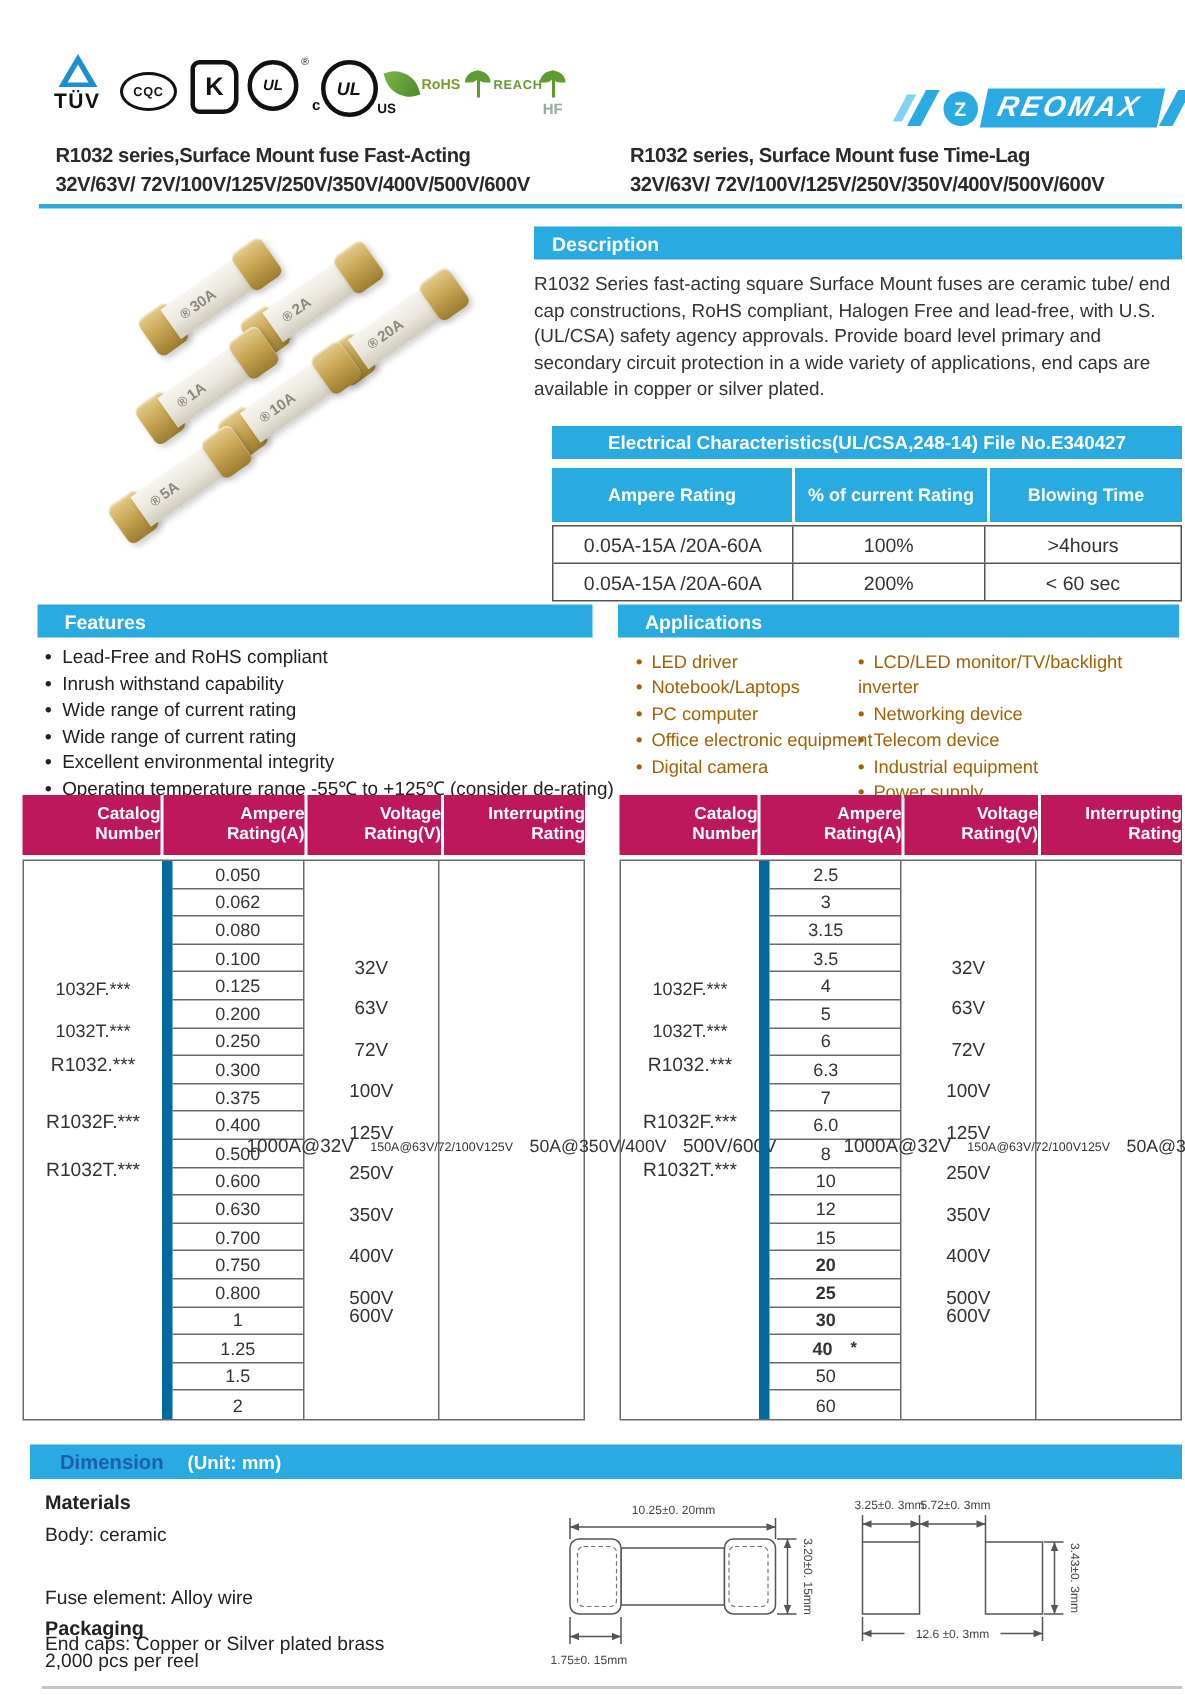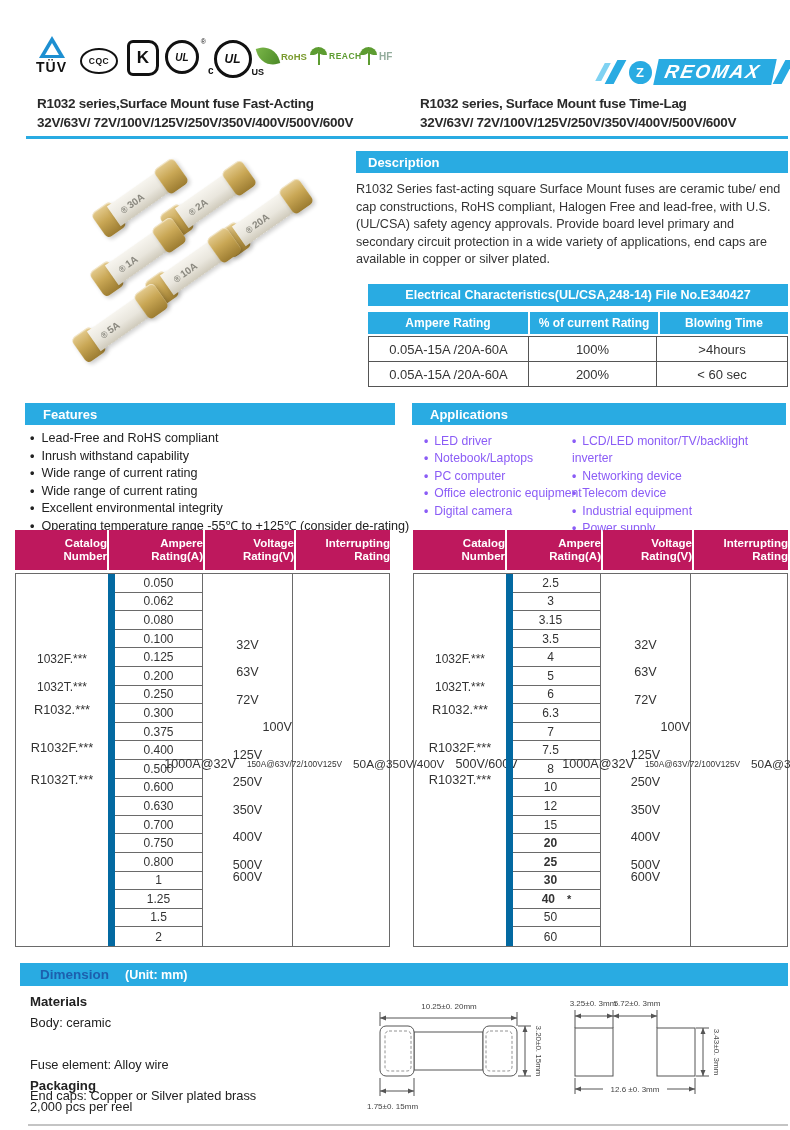--- a/index.html
+++ b/index.html
@@ -26,21 +26,21 @@
   .rohs{left:258px;top:12px;flex-direction:row;align-items:center;gap:3px;}
   .leaf{width:20px;height:20px;background:linear-gradient(135deg,#7ab648,#4c8a28);border-radius:0 85% 0 85%;transform:rotate(-15deg);}
   .rohs-txt{font-size:9.5px;font-weight:bold;color:#7a9a2e;}
   .reach{left:310px;top:12px;flex-direction:row;align-items:center;gap:2px;}
   .sprout{position:relative;width:17px;height:20px;}
   .sprout::before,.sprout::after{content:"";position:absolute;top:1px;width:9px;height:8px;background:#5d9c31;}
   .sprout::before{left:0;border-radius:100% 0 60% 0;}
   .sprout::after{left:8px;border-radius:0 100% 0 60%;}
   .sprout i{position:absolute;left:7.5px;top:6px;width:2px;height:13px;background:#5d9c31;}
   .reach-txt{font-size:8.5px;font-weight:bold;color:#5d9c31;letter-spacing:0.5px;}
-  .hf{left:360px;top:12px;flex-direction:row;align-items:center;gap:2px;}
+  .hf{left:360px;top:12px;flex-direction:column;align-items:center;gap:2px;}
   .hf-txt{font-size:10px;font-weight:bold;color:#93ac9c;}
   
   .brand{position:absolute;right:2px;top:58px;height:28px;display:flex;align-items:center;}
   .sl{width:9px;height:24px;background:#29ABE2;transform:skewX(-28deg);margin-right:5px;}
   .sl.s1{height:18px;width:6px;background:#7fd2f2;}
   .brand-mark{width:23px;height:23px;border-radius:50%;background:#29ABE2;color:#fff;font-weight:bold;font-size:13px;display:flex;align-items:center;justify-content:center;margin:0 4px;}
   .brand-name{background:#29ABE2;color:#fff;font-weight:bold;font-style:italic;font-size:19px;letter-spacing:2px;transform:skewX(-12deg);padding:2px 14px 2px 9px;}
   .sl.s3{margin-left:5px;margin-right:0;background:#29ABE2;}
   
   .title{position:absolute;top:94px;font-weight:bold;font-size:13.5px;line-height:19px;color:#2a2a2a;white-space:nowrap;letter-spacing:-0.3px;}
@@ -63,59 +63,59 @@
   .elec-bar{left:368px;top:284px;width:420px;height:22px;justify-content:center;font-size:12.5px;}
   .feat-bar{left:25px;top:403px;width:370px;height:22px;padding-left:18px;box-sizing:border-box;}
   .app-bar{left:412px;top:403px;width:374px;height:22px;padding-left:18px;box-sizing:border-box;}
   .dim-bar{left:20px;top:963px;width:768px;height:23px;padding-left:20px;box-sizing:border-box;}
   .dim-title{color:#1D5FAE;font-weight:bold;font-size:13.5px;}
   .dim-unit{color:#fff;font-weight:bold;font-size:12.5px;margin-left:16px;}
   
   .desc-text{position:absolute;left:356px;top:181px;width:432px;font-size:12.6px;line-height:17.6px;color:#333;}
   
   .elec-table{position:absolute;left:368px;top:312px;width:420px;}
-  .e-head{display:flex;gap:2px;height:22px;}
+  .e-head{display:flex;gap:2px;height:36px;}
   .e-hcell{background:#29ABE2;color:#fff;font-size:12px;font-weight:bold;display:flex;align-items:center;justify-content:center;}
   .e-hcell.i0{width:160px;}.e-hcell.i1{width:128px;}.e-hcell.i2{flex:1;}
   .e-body{margin-top:2px;border:1.5px solid #555;}
   .e-row{display:flex;height:24px;border-bottom:1.5px solid #555;}
   .e-row:last-child{border-bottom:none;}
   .e-cell{display:flex;align-items:center;justify-content:center;font-size:13px;color:#333;box-sizing:border-box;}
   .e-cell.c0{width:160px;border-right:1.5px solid #555;}
   .e-cell.c1{width:128px;border-right:1.5px solid #555;}
   .e-cell.c2{flex:1;}
   
   .feat-list{position:absolute;left:30px;top:430px;margin:0;padding:0;list-style:none;}
   .feat-list li{font-size:12.6px;line-height:17.6px;color:#222;}
   .feat-list li::before{content:"•";margin-right:7px;font-weight:bold;}
   .app-list{position:absolute;top:433px;margin:0;padding:0;list-style:none;}
   .app-list.c1{left:424px;}
   .app-list.c2{left:572px;}
-  .app-list li{font-size:12.2px;line-height:17.4px;color:#8b5cf6;}
+  .app-list li{font-size:12.2px;line-height:17.4px;color:#a16207;}
   .app-list li::before{content:"•";margin-right:6px;font-weight:bold;}
   
   .big-table{position:absolute;top:530px;width:375px;}
   .big-table.tleft{left:15px;}
   .big-table.tright{left:413px;}
   .bt-head{display:flex;gap:2px;height:40px;}
   .bt-hcell{background:#be185d;color:#fff;font-weight:bold;font-size:11.5px;line-height:13.5px;display:flex;flex-direction:column;justify-content:center;align-items:flex-end;}
   .bt-hcell.i0{width:92px;}.bt-hcell.i1{width:94px;}.bt-hcell.i2{width:89px;}.bt-hcell.i3{flex:1;}
   .bt-body{position:relative;margin-top:3px;height:374px;border:1px solid #6a6a6a;box-sizing:border-box;}
   .col-cat{position:absolute;left:0;top:0;bottom:0;width:92px;}
   .cat-item{position:absolute;width:100%;text-align:center;font-size:12px;color:#333;}
   .cat-item.i0{top:78px;}.cat-item.i1{top:106px;}.cat-item.i2{top:128px;font-size:12.8px;}
   .cat-item.i3{top:166px;font-size:12.8px;}.cat-item.i4{top:198px;font-size:12.8px;}
   .col-amp{position:absolute;left:92px;top:0;bottom:0;width:95px;border-left:7px solid #0369a1;border-right:1px solid #6a6a6a;box-sizing:border-box;}
   .amp-cell{height:18.6px;box-sizing:border-box;border-bottom:1px solid #6a6a6a;display:flex;align-items:center;justify-content:center;font-size:12px;color:#333;}
   .amp-cell:last-child{border-bottom:none;}
   .amp-cell.bold{font-weight:bold;}
   .amp-cell .star{margin-left:12px;font-weight:bold;font-size:11px;}
   .col-volt{position:absolute;left:187px;top:0;bottom:0;width:90px;border-right:1px solid #6a6a6a;box-sizing:border-box;}
   .volt-item{position:absolute;width:100%;text-align:center;font-size:12.6px;color:#333;}
-  .volt-item.i0{top:64px;}.volt-item.i1{top:91px;}.volt-item.i2{top:119px;}.volt-item.i3{top:146px;text-align:right;}
+  .volt-item.i0{top:64px;}.volt-item.i1{top:91px;}.volt-item.i2{top:119px;}.volt-item.i3{top:146px;}
   .volt-item.i4{top:174px;}.volt-item.i5{top:201px;}.volt-item.i6{top:229px;}.volt-item.i7{top:256px;}
   .volt-item.i8{top:284px;}.volt-item.i9{top:296px;}
   .col-int{position:absolute;left:277px;top:0;bottom:0;right:0;display:flex;flex-direction:row;justify-content:center;align-items:center;gap:11px;padding-top:8px;box-sizing:border-box;}
   .int-line{font-size:12.6px;color:#333;white-space:nowrap;}
   .int-line.i1{font-size:8.3px;}
   .int-line.i2{font-size:11.8px;}
   
   .mat-line{position:absolute;left:30px;font-size:12.8px;color:#222;}
   .mat-line.bold{font-weight:bold;font-size:13.2px;}
   .dims{position:absolute;left:365px;top:993px;}
@@ -428,21 +428,21 @@
           </div>
           <div class="amp-cell i7">
             <span>6.3</span>
             <span class="star"></span>
           </div>
           <div class="amp-cell i8">
             <span>7</span>
             <span class="star"></span>
           </div>
           <div class="amp-cell i9">
-            <span>7.5</span>
+            <span>6.0</span>
             <span class="star"></span>
           </div>
           <div class="amp-cell i10">
             <span>8</span>
             <span class="star"></span>
           </div>
           <div class="amp-cell i11">
             <span>10</span>
             <span class="star"></span>
           </div>

